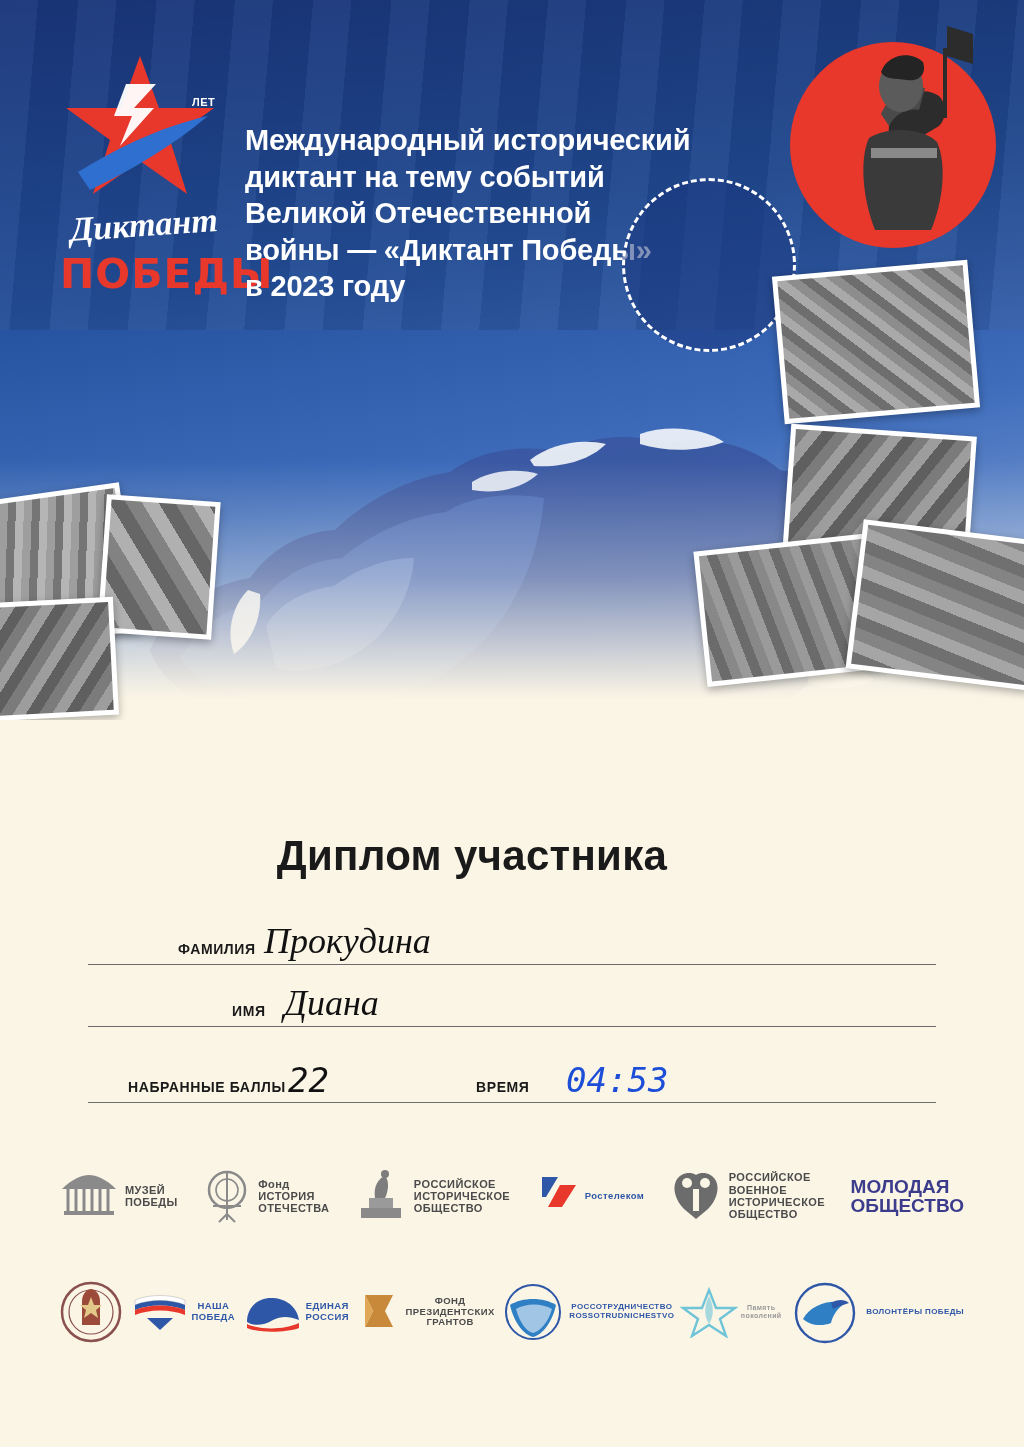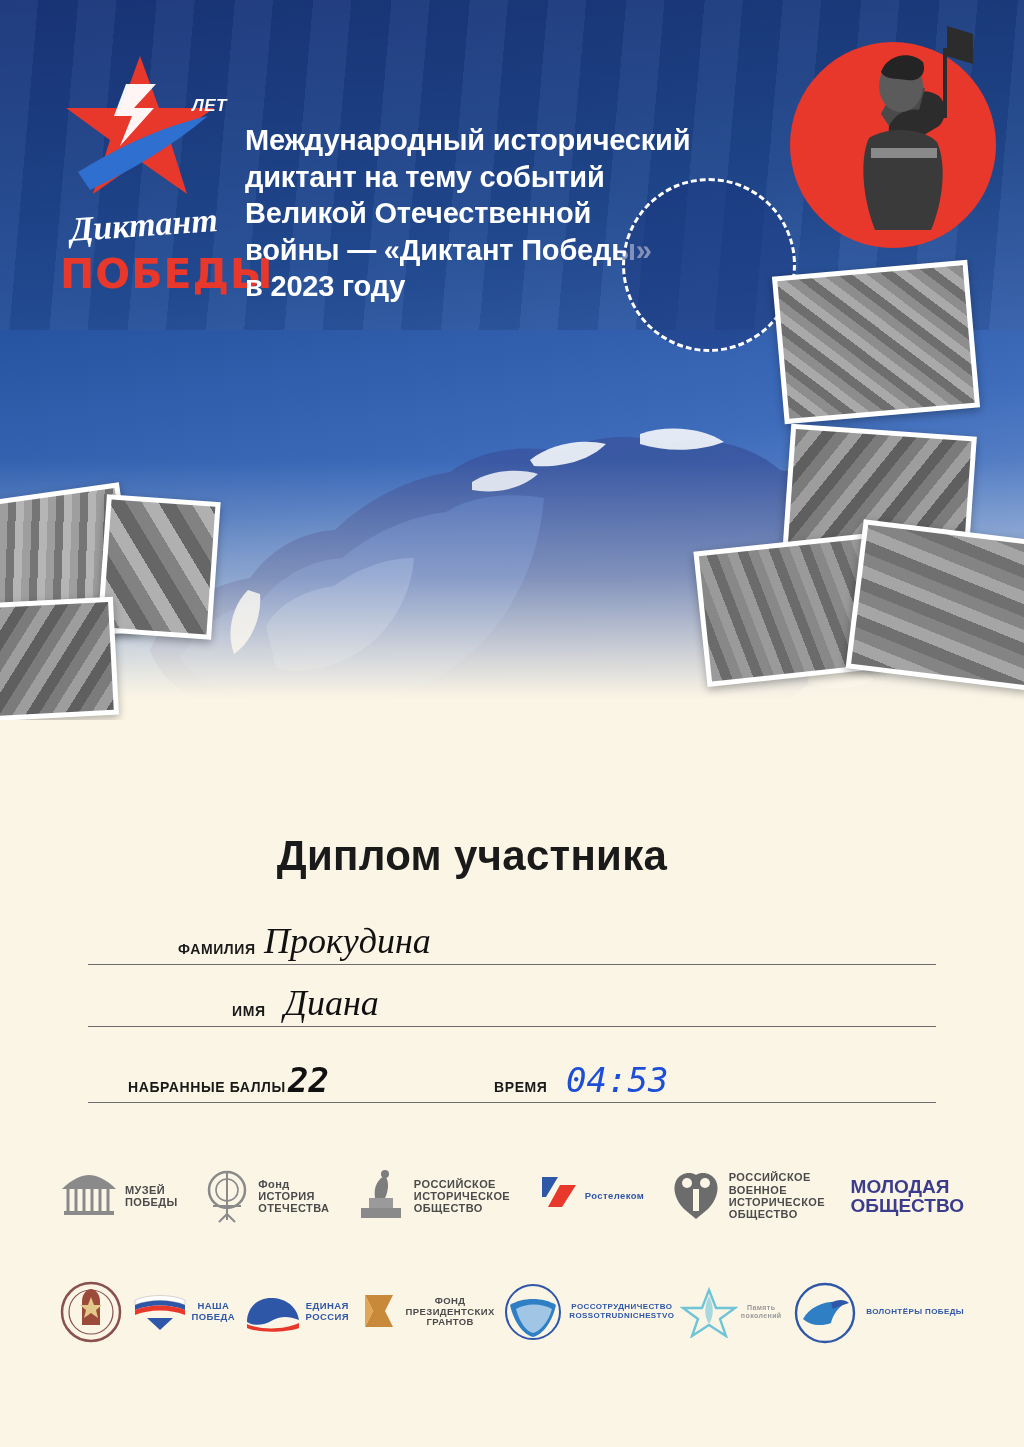--- a/index.html
+++ b/index.html
@@ -60,21 +60,21 @@
 
   
   .logo {
     position: absolute;
     left: 52px; top: 54px;
     width: 190px; height: 260px;
   }
   .logo-star { position: absolute; left: 8px; top: 0; width: 160px; height: 150px; }
   .logo-years {
     position: absolute; left: 140px; top: 42px;
-    color: #ffffff; font-size: 17px; font-weight: bold; letter-spacing: .5px; font-style: italic;
+    color: #ffffff; font-size: 11px; font-weight: bold; letter-spacing: .5px;
   }
   .logo-script {
     position: absolute; left: 18px; top: 152px;
     color: #ffffff; font-size: 34px; font-style: italic; font-weight: bold;
     font-family: "Liberation Serif", serif;
     transform: rotate(-4deg);
   }
   .logo-pobedy {
     position: absolute; left: 8px; top: 196px;
     color: #e8372b; font-size: 41px; font-weight: bold; letter-spacing: 1px;
@@ -183,22 +183,22 @@
   #field-surname { top: 910px; }
   #field-surname .field-label { left: 90px; }
   #field-surname .field-value { left: 176px; }
 
   #field-name { top: 972px; }
   #field-name .field-label { left: 144px; }
   #field-name .field-value { left: 196px; }
 
   #field-score { top: 1048px; width: 848px; }
   #field-score .field-label { left: 40px; }
-  #field-score .field-value { left: 200px; font-family: "DejaVu Sans Mono", monospace; font-style: italic; font-size: 34px; font-weight: bold; }
-  #field-score .field-label-2 { position: absolute; bottom: 7px; left: 406px; font-size: 14px; font-weight: bold; letter-spacing: .6px; color:#1a1a1a; text-transform: uppercase;}
+  #field-score .field-value { left: 200px; font-family: "DejaVu Sans Mono", monospace; font-style: italic; font-size: 34px; }
+  #field-score .field-label-2 { position: absolute; bottom: 7px; left: 388px; font-size: 14px; font-weight: bold; letter-spacing: .6px; color:#1a1a1a; text-transform: uppercase;}
   #field-score .field-value-2 { position: absolute; bottom: 2px; left: 478px; font-family: "DejaVu Sans Mono", monospace; font-style: italic; font-size: 34px; color:#1d4ed8; }
 
   
   .logos-row {
     position: absolute;
     left: 60px;
     width: 904px;
     display: flex;
     align-items: center;
     justify-content: space-between;

